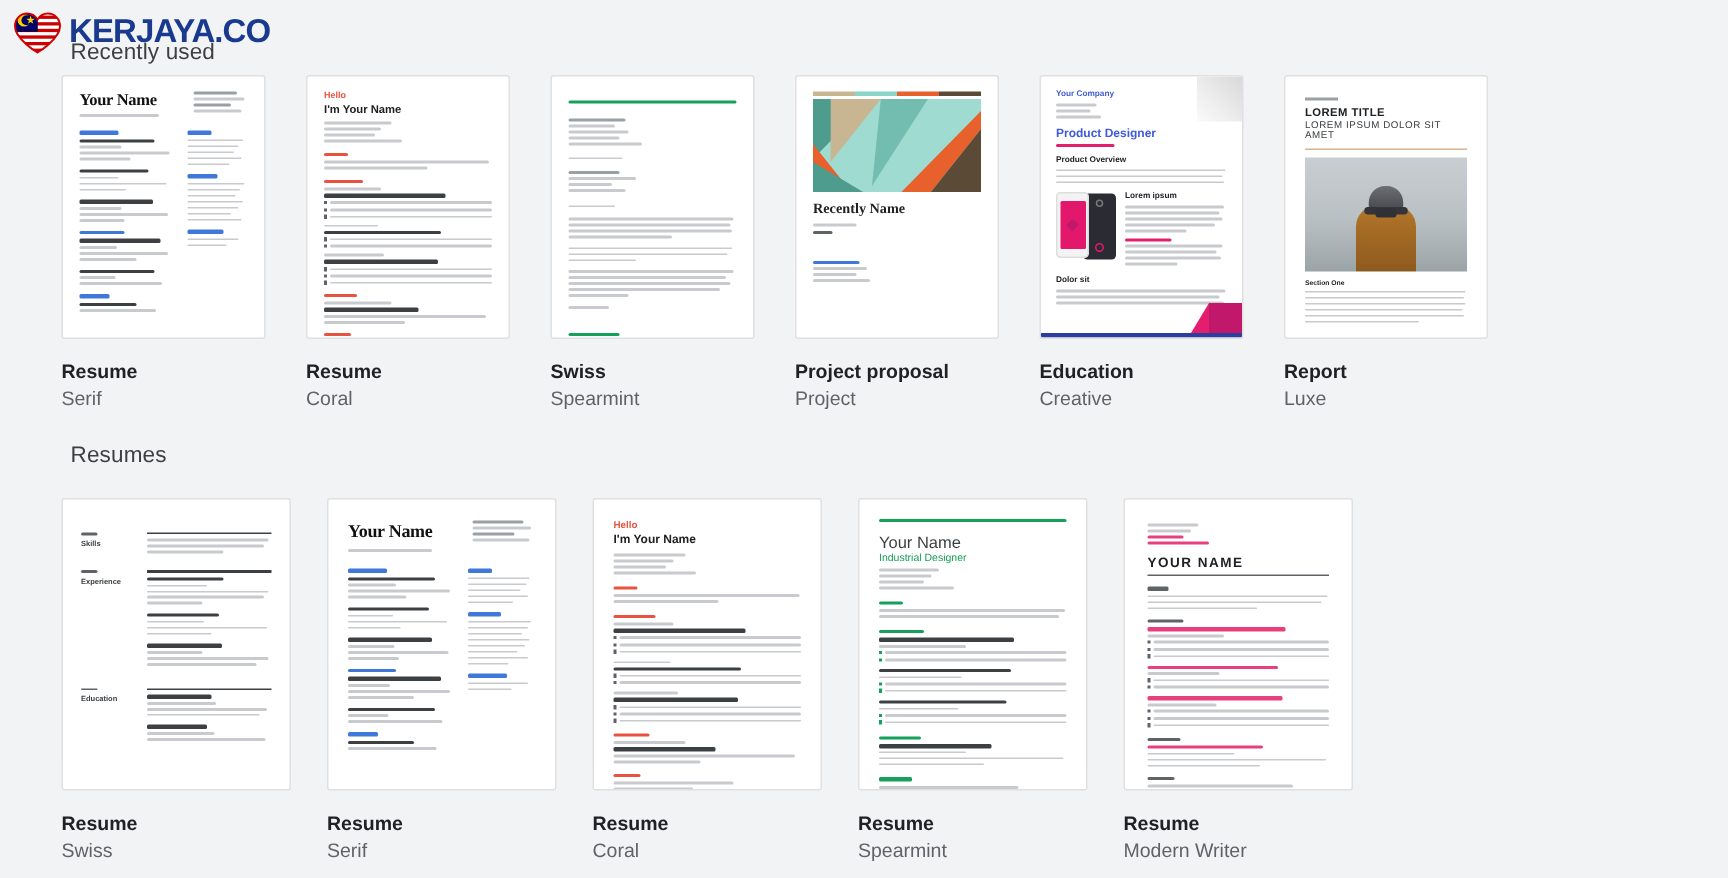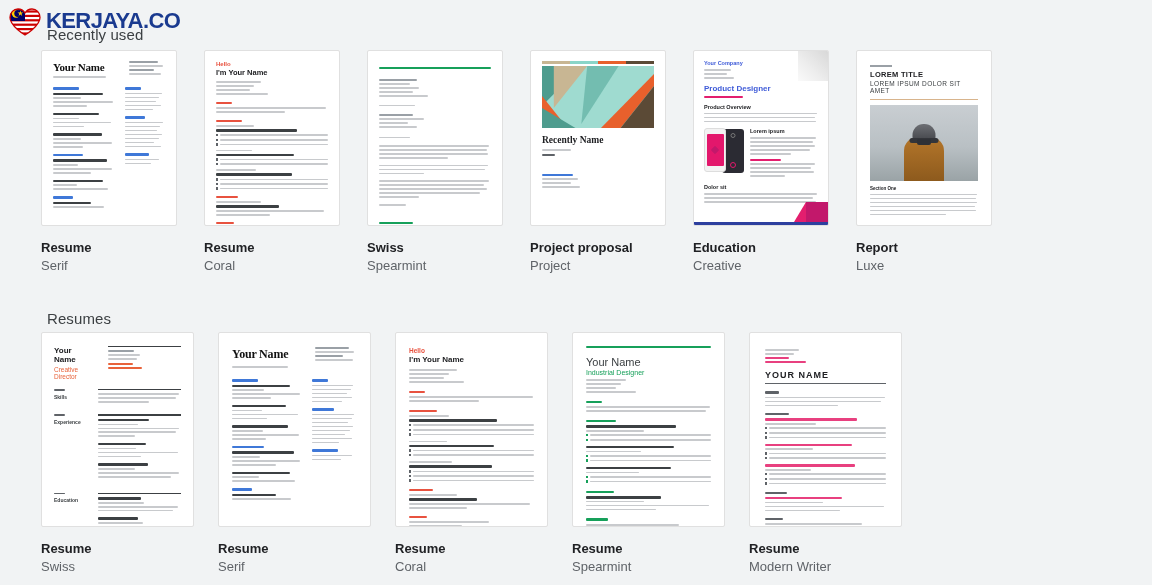--- a/index.html
+++ b/index.html
@@ -22,21 +22,21 @@
     font-size: 22px; font-weight: bold; letter-spacing: -0.6px;
     color: #1a3a8f; font-family: "Liberation Sans", sans-serif;
   }
 
   
   .section-title {
     position: absolute; font-size: 15px; color: #3c4043;
     letter-spacing: .1px; font-family: "Liberation Sans", sans-serif;
   }
   #sec-recent { left: 47px; top: 26px; }
-  #sec-resumes { left: 47px; top: 310px; }
+  #sec-resumes { left: 47px; top: 295px; }
 
   .row { position: absolute; display: flex; }
   #row-recent { left: 41px; top: 50px; gap: 27px; }
   #row-resumes { left: 41px; top: 332px; gap: 24px; }
 
   .card { width: 136px; display: flex; flex-direction: column; }
   .card.r2 { width: 153px; }
 
   .thumb {
     width: 136px; height: 176px; background: #fff;
@@ -515,34 +515,20 @@
       <div class="card-title">Report</div>
       <div class="card-sub">Luxe</div>
     </div>
   </div>
 
   <div class="row" id="row-resumes">
 
     <div class="card r2">
       <div class="thumb">
         <div class="doc" style="padding:13px 12px">
-          <div style="display:flex;gap:10px">
-            <div style="width:44px">
-              <div class="sw-name">Your<br>Name</div>
-              <div class="sw-role">Creative Director</div>
-            </div>
-            <div style="flex:1">
-              <div class="rule-dk"></div>
-              <div class="ln dk" style="width:36%"></div>
-                <div class="ln" style="width:44%"></div>
-              <div class="ln" style="width:40%"></div>
-              <div class="ln" style="width:34%;background:#e8623a;margin-top:3px"></div>
-              <div class="ln" style="width:46%;background:#e8623a"></div>
-            </div>
-          </div>
           <div class="sw-row">
             <div class="sw-left">
                 <div class="ln dark" style="width:30%;margin-bottom:3px"></div>
               <div class="sw-lbl">Skills</div>
               </div>
             <div class="sw-right">
                 <div class="rule-dk"></div>
               <div class="ln" style="width:98%"></div>
                 <div class="ln" style="width:94%"></div>
               <div class="ln" style="width:62%"></div>

